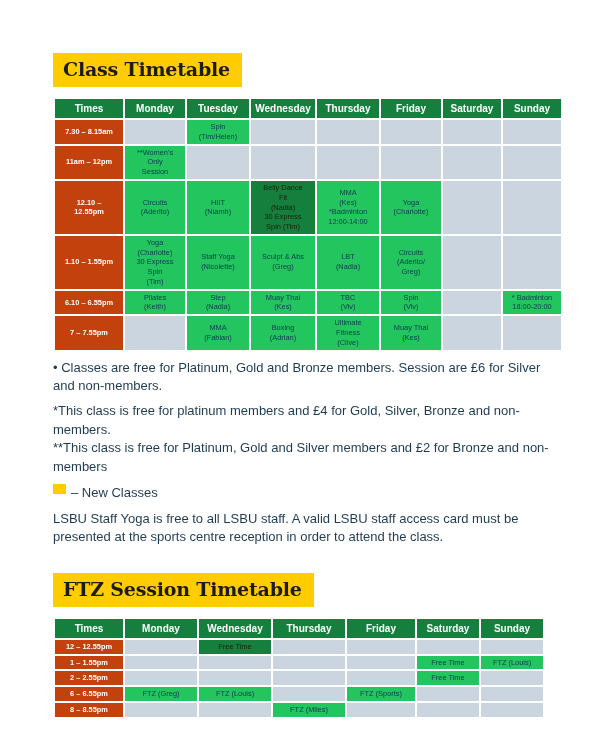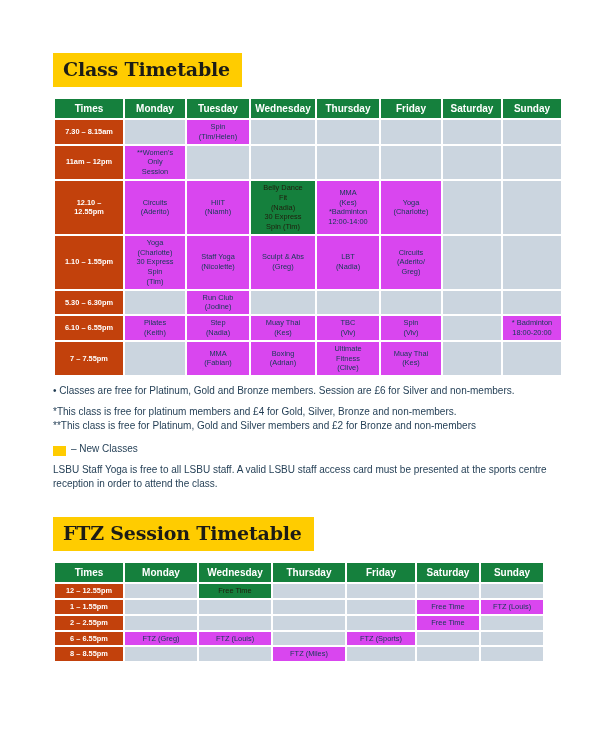--- a/index.html
+++ b/index.html
@@ -63,36 +63,36 @@
     height: 13px;
     padding: 3px 1px;
   }
   td.timecell {
     background: #c2410c;
     color: #ffffff;
     font-weight: bold;
     font-size: 7.6px;
   }
   td.empty  { background: #CBD5DF; }
-  td.blue   { background: #d946ef; color: #123a52; }
+  td.blue   { background: #22c55e; color: #123a52; }
   td.yellow { background: #15803d; color: #20200f; }
 
   
   .notes {
     margin: 7px 0 0 0;
-    font-size: 10px;
+    font-size: 13px;
     line-height: 1.42;
     color: #1f3b52;
     width: 500px;
   }
   .notes p { margin: 0; }
   .notes .gap { margin-top: 7px; }
   .legend-row {
     display: flex;
-    align-items: flex-end;
+    align-items: flex-start;
     margin-top: 8px;
   }
   .legend-swatch {
     width: 13px;
     height: 10px;
     background: #FFCC00;
     display: inline-block;
     margin-right: 5px;
   }
   .spacer-2 { height: 26px; }
@@ -164,30 +164,20 @@
           <td class="timecell">1.10 – 1.55pm</td>
           <td class="blue">Yoga<br>(Charlotte)<br>30 Express<br>Spin<br>(Tim)</td>
           <td class="blue">Staff Yoga<br>(Nicolette)</td>
           <td class="blue">Sculpt &amp; Abs<br>(Greg)</td>
           <td class="blue">LBT<br>(Nadia)</td>
           <td class="blue">Circuits<br>(Aderito/<br>Greg)</td>
           <td class="empty"></td>
           <td class="empty"></td>
         </tr>
         <tr>
-          <td class="timecell">5.30 – 6.30pm</td>
-          <td class="empty"></td>
-          <td class="blue">Run Club<br>(Jodine)</td>
-          <td class="empty"></td>
-          <td class="empty"></td>
-          <td class="empty"></td>
-          <td class="empty"></td>
-          <td class="empty"></td>
-        </tr>
-        <tr>
           <td class="timecell">6.10 – 6.55pm</td>
           <td class="blue">Pilates<br>(Keith)</td>
           <td class="blue">Step<br>(Nadia)</td>
           <td class="blue">Muay Thai<br>(Kes)</td>
           <td class="blue">TBC<br>(Viv)</td>
           <td class="blue">Spin<br>(Viv)</td>
           <td class="empty"></td>
           <td class="blue">* Badminton<br>18:00-20:00</td>
         </tr>
         <tr>

